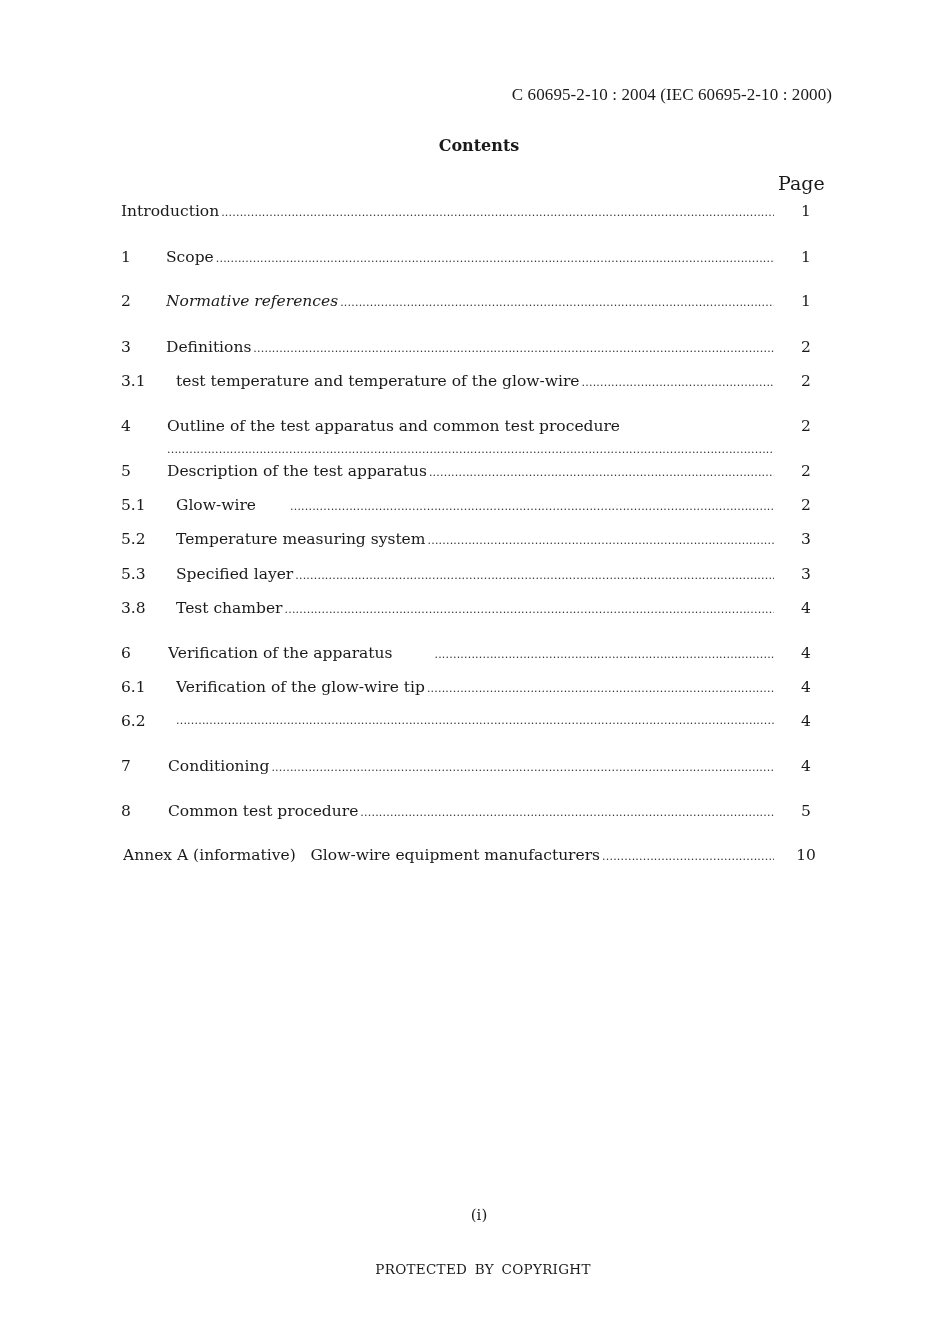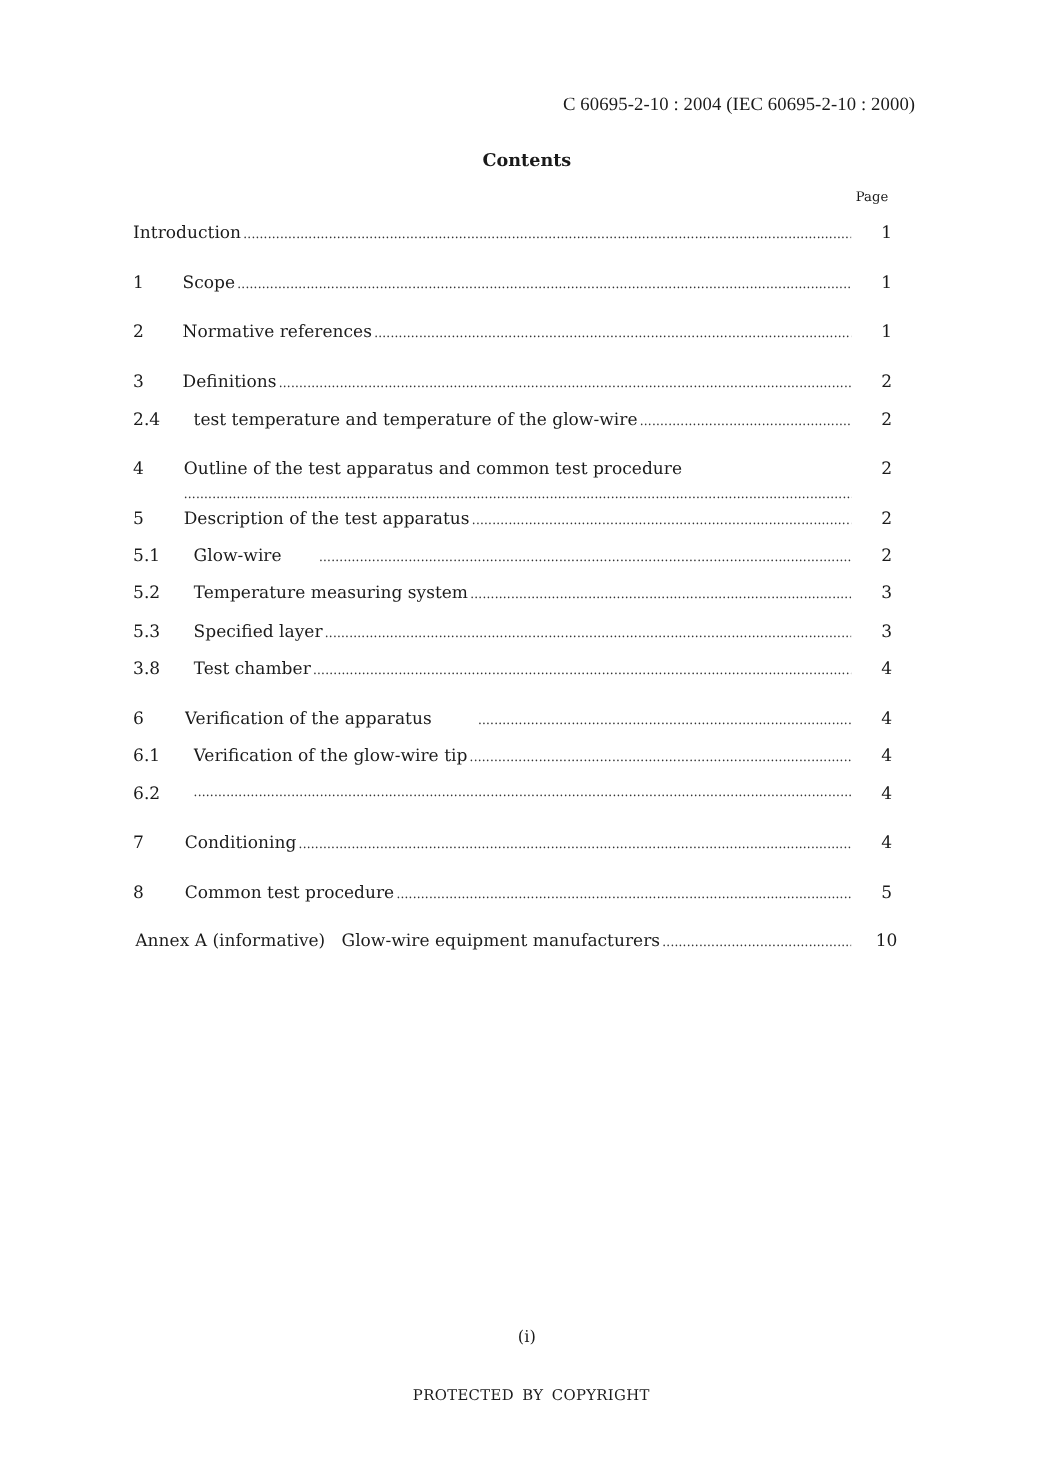--- a/index.html
+++ b/index.html
@@ -31,21 +31,21 @@
       text-align: center;
       font-family: "DejaVu Serif", serif;
       font-weight: bold;
       font-size: 16px;
     }
     .page-col-label {
       position: absolute;
       top: 172px;
       left: 778px;
       font-family: "DejaVu Serif", serif;
-      font-size: 12px;
+      font-size: 19px;
     }
     .toc {
       position: absolute;
       left: 0;
       top: 0;
       width: 950px;
     }
     .toc-row {
       position: absolute;
       left: 0;
@@ -133,35 +133,35 @@
         <span class="toc-num">1</span>
         <div class="toc-title-wrap" style="left: 166px;">
           <span class="toc-title" style="white-space: pre;">Scope</span>
           <span class="toc-leader">................................................................................................................................................................................................................................................................................................................................................................................................................</span>
         </div>
         <span class="toc-page">1</span>
       </div>
       <div class="toc-row" style="top: 289px;">
         <span class="toc-num">2</span>
         <div class="toc-title-wrap" style="left: 166px;">
-          <span class="toc-title" style="white-space: pre;">Normative references</span>
+          <span class="toc-title" style="white-space: pre; font-style: italic;">Normative references</span>
           <span class="toc-leader">................................................................................................................................................................................................................................................................................................................................................................................................................</span>
         </div>
         <span class="toc-page">1</span>
       </div>
       <div class="toc-row" style="top: 335px;">
         <span class="toc-num">3</span>
         <div class="toc-title-wrap" style="left: 166px;">
           <span class="toc-title" style="white-space: pre;">Definitions</span>
           <span class="toc-leader">................................................................................................................................................................................................................................................................................................................................................................................................................</span>
         </div>
         <span class="toc-page">2</span>
       </div>
       <div class="toc-row" style="top: 369px;">
-        <span class="toc-num">2.4</span>
+        <span class="toc-num">3.1</span>
         <div class="toc-title-wrap" style="left: 176px;">
           <span class="toc-title" style="white-space: pre;">test temperature and temperature of the glow-wire</span>
           <span class="toc-leader">................................................................................................................................................................................................................................................................................................................................................................................................................</span>
         </div>
         <span class="toc-page">2</span>
       </div>
       <div class="toc-row" style="top: 414px;">
         <span class="toc-num">4</span>
         <div class="toc-title-wrap" style="left: 167px; flex-direction: column;">
           <span class="toc-title" style="white-space: pre;">Outline of the test apparatus and common test procedure</span>

